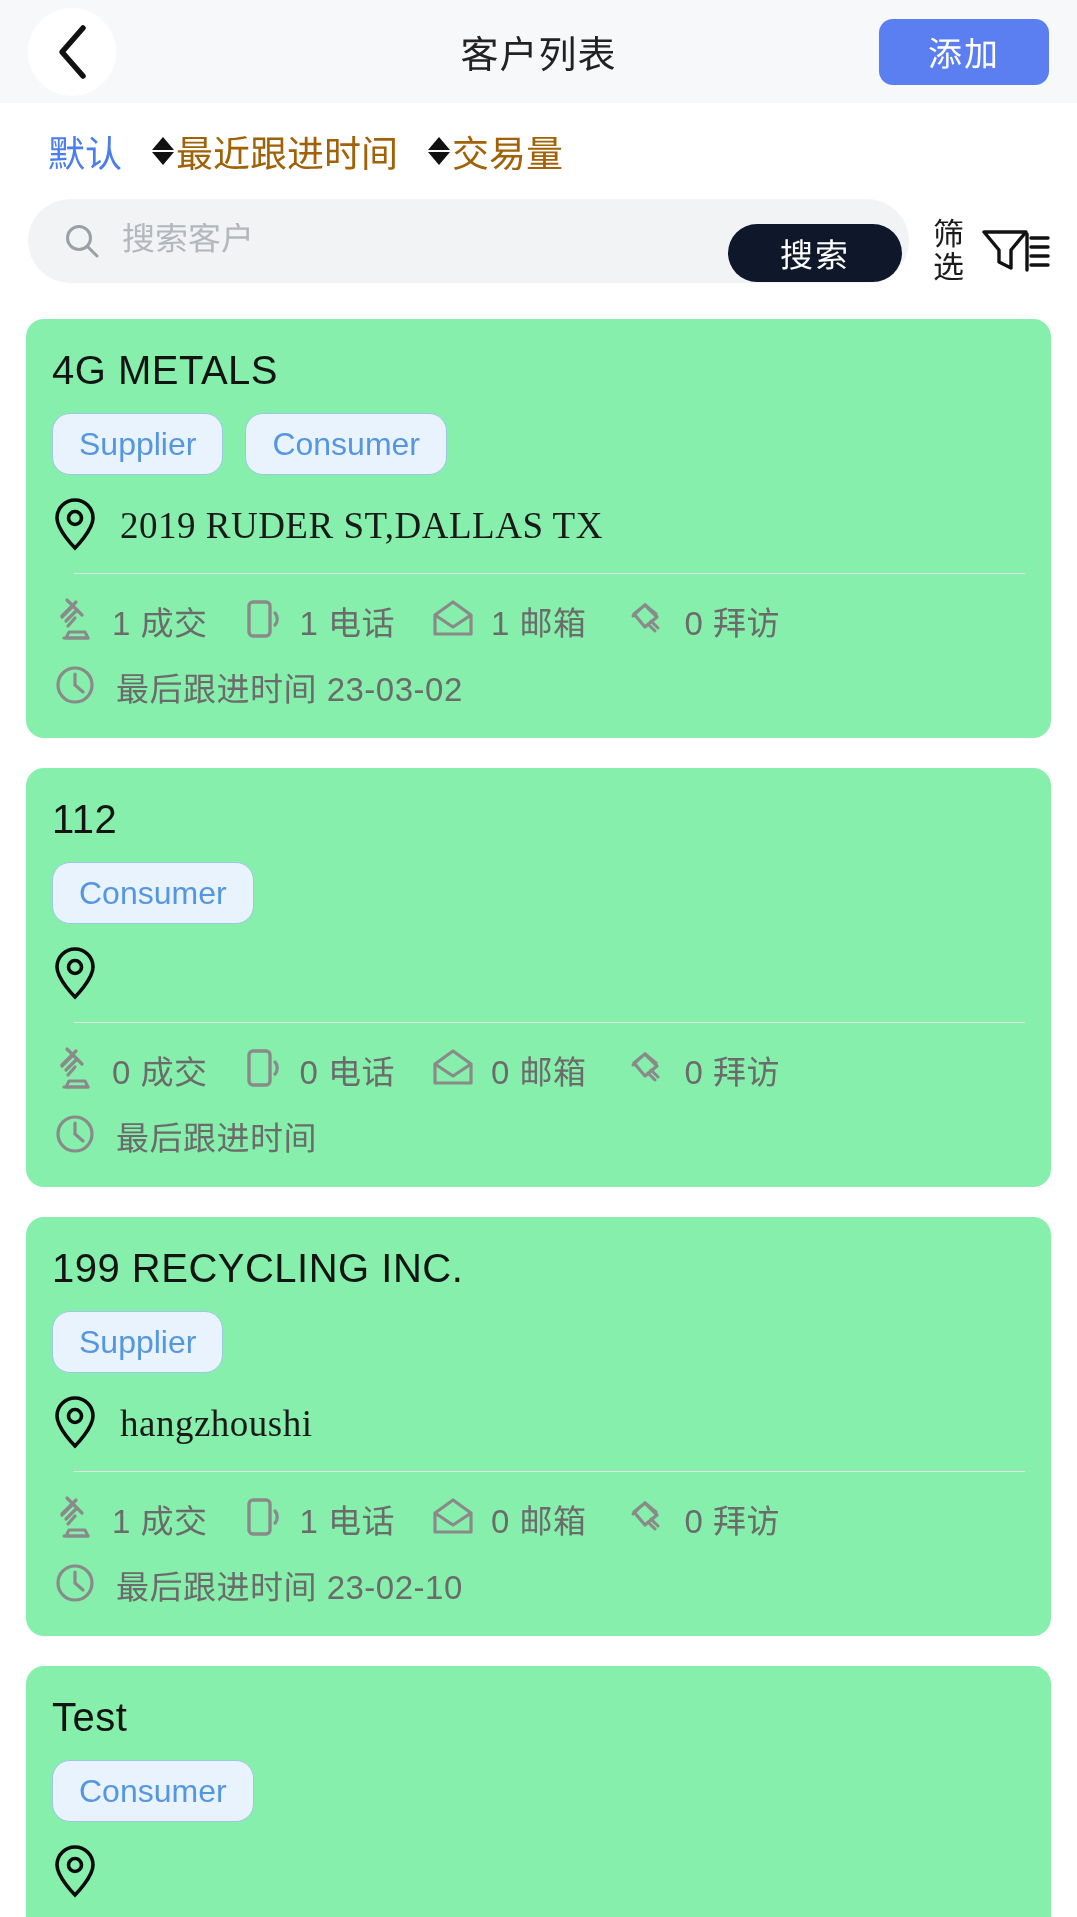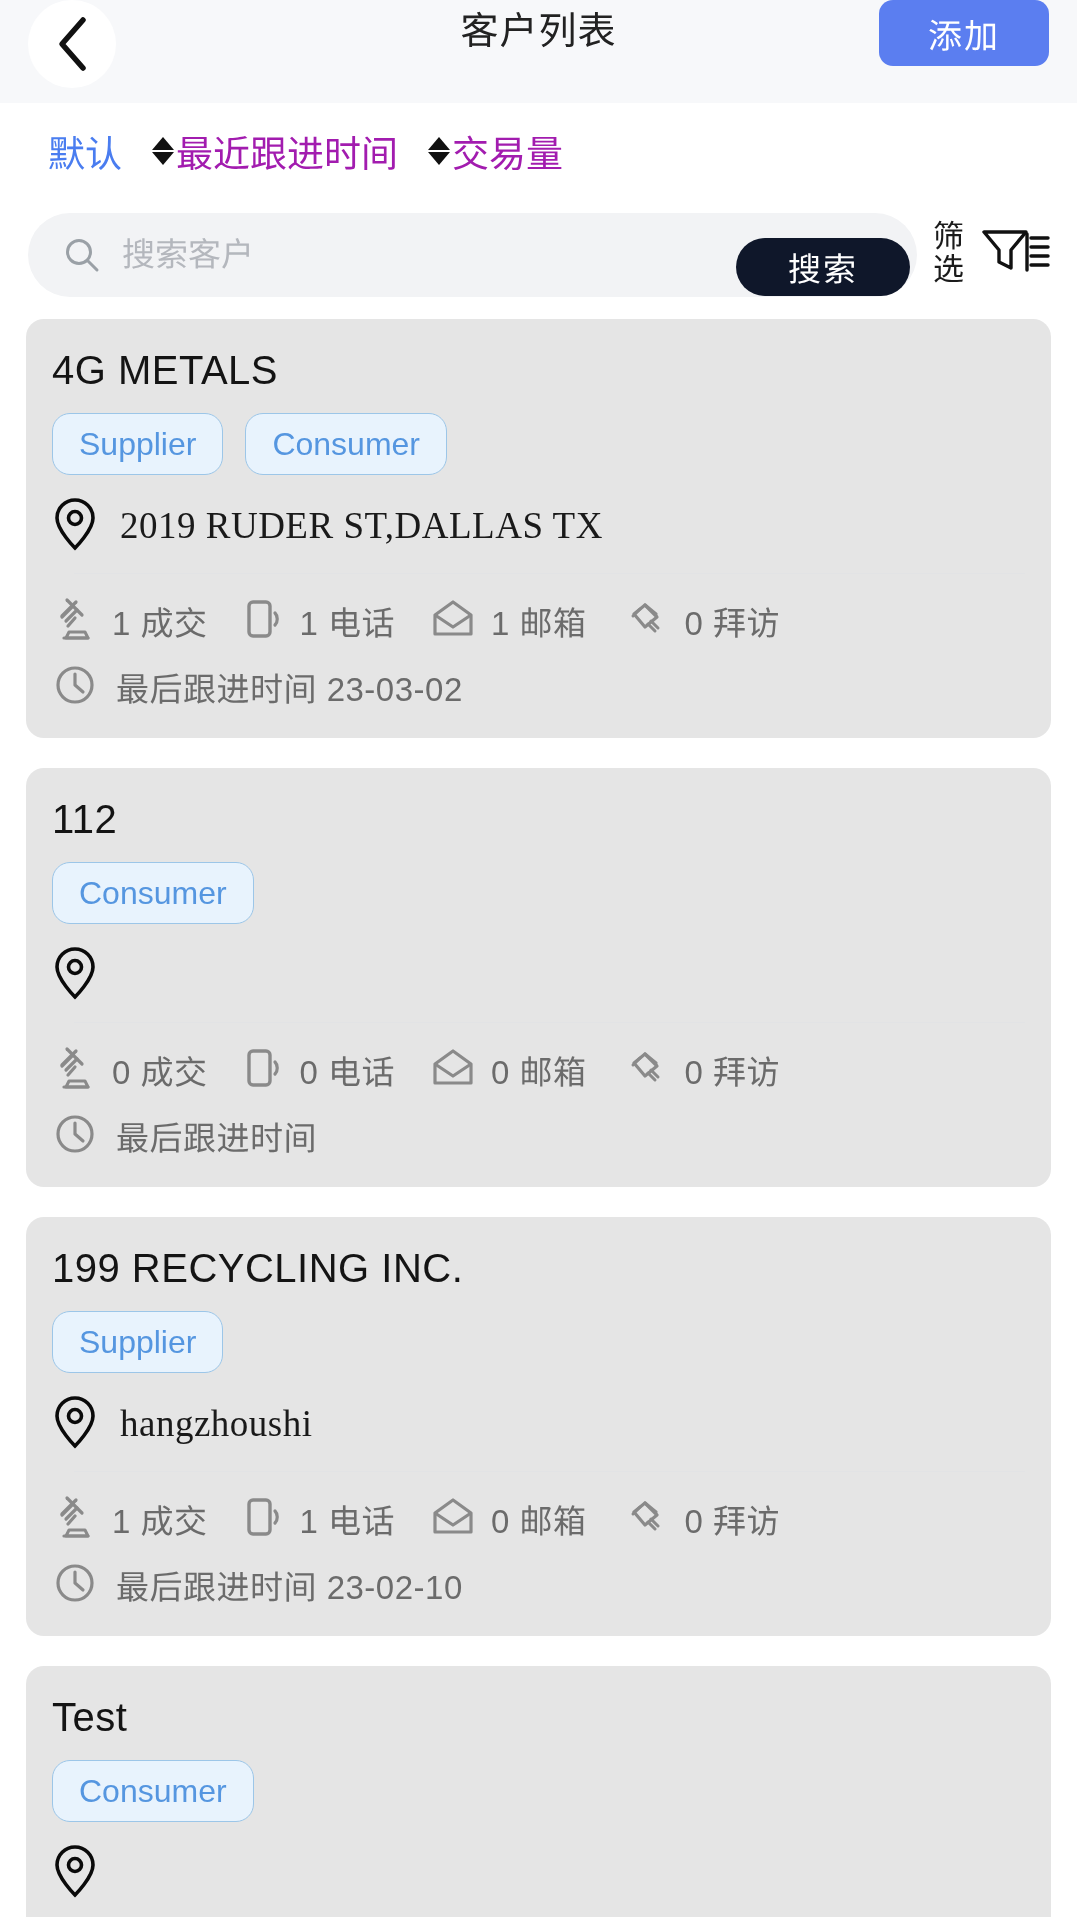--- a/index.html
+++ b/index.html
@@ -22,21 +22,21 @@
     flex-direction: column;
   }
 
   
   .navbar {
     position: relative;
     height: 103px;
     flex: 0 0 103px;
     background: #f7f8fa;
     display: flex;
-    align-items: flex-start;
+    align-items: center;
     padding: 0 28px;
   }
 
   .back-button {
     width: 88px;
     height: 88px;
     border-radius: 50%;
     background: #ffffff;
     display: flex;
     align-items: center;
@@ -83,21 +83,21 @@
     align-items: center;
     padding: 0 48px;
     background: #ffffff;
     gap: 30px;
   }
 
   .sort-item {
     display: flex;
     align-items: center;
     font-size: 37px;
-    color: #a21caf;
+    color: #a16207;
     cursor: pointer;
     white-space: nowrap;
   }
   .sort-item.active { color: #4a7df0; }
 
   .sort-arrows {
     display: inline-flex;
     flex-direction: column;
     justify-content: center;
     margin-right: 2px;
@@ -108,24 +108,24 @@
     border-left: 11px solid transparent;
     border-right: 11px solid transparent;
   }
   .sort-arrows .up   { border-bottom: 13px solid #111; margin-bottom: 2px; }
   .sort-arrows .down { border-top: 13px solid #111; }
 
   
   .search-row {
     flex: 0 0 112px;
     display: flex;
-    align-items: center;
     padding: 0 26px 0 28px;
     background: #ffffff;
-    gap: 16px;
+    gap: 24px;
+    font-family: Liberation Mono, monospace;
   }
 
   .search-box {
     flex: 1 1 auto;
     height: 84px;
     background: #f2f3f5;
     border-radius: 42px;
     display: flex;
     align-items: center;
     padding: 0 7px 0 34px;
@@ -182,21 +182,21 @@
   .filter-icon { margin-top: -4px; display: block; }
 
   
   .list {
     flex: 1 1 auto;
     padding: 8px 26px 0 26px;
     overflow: hidden;
   }
 
   .card {
-    background: #e5e5e5;
+    background: #86efac;
     border-radius: 18px;
     padding: 28px 26px 26px 26px;
     margin-bottom: 30px;
   }
 
   .card-name {
     font-size: 40px;
     color: #141414;
     letter-spacing: 0.5px;
     line-height: 1.15;

